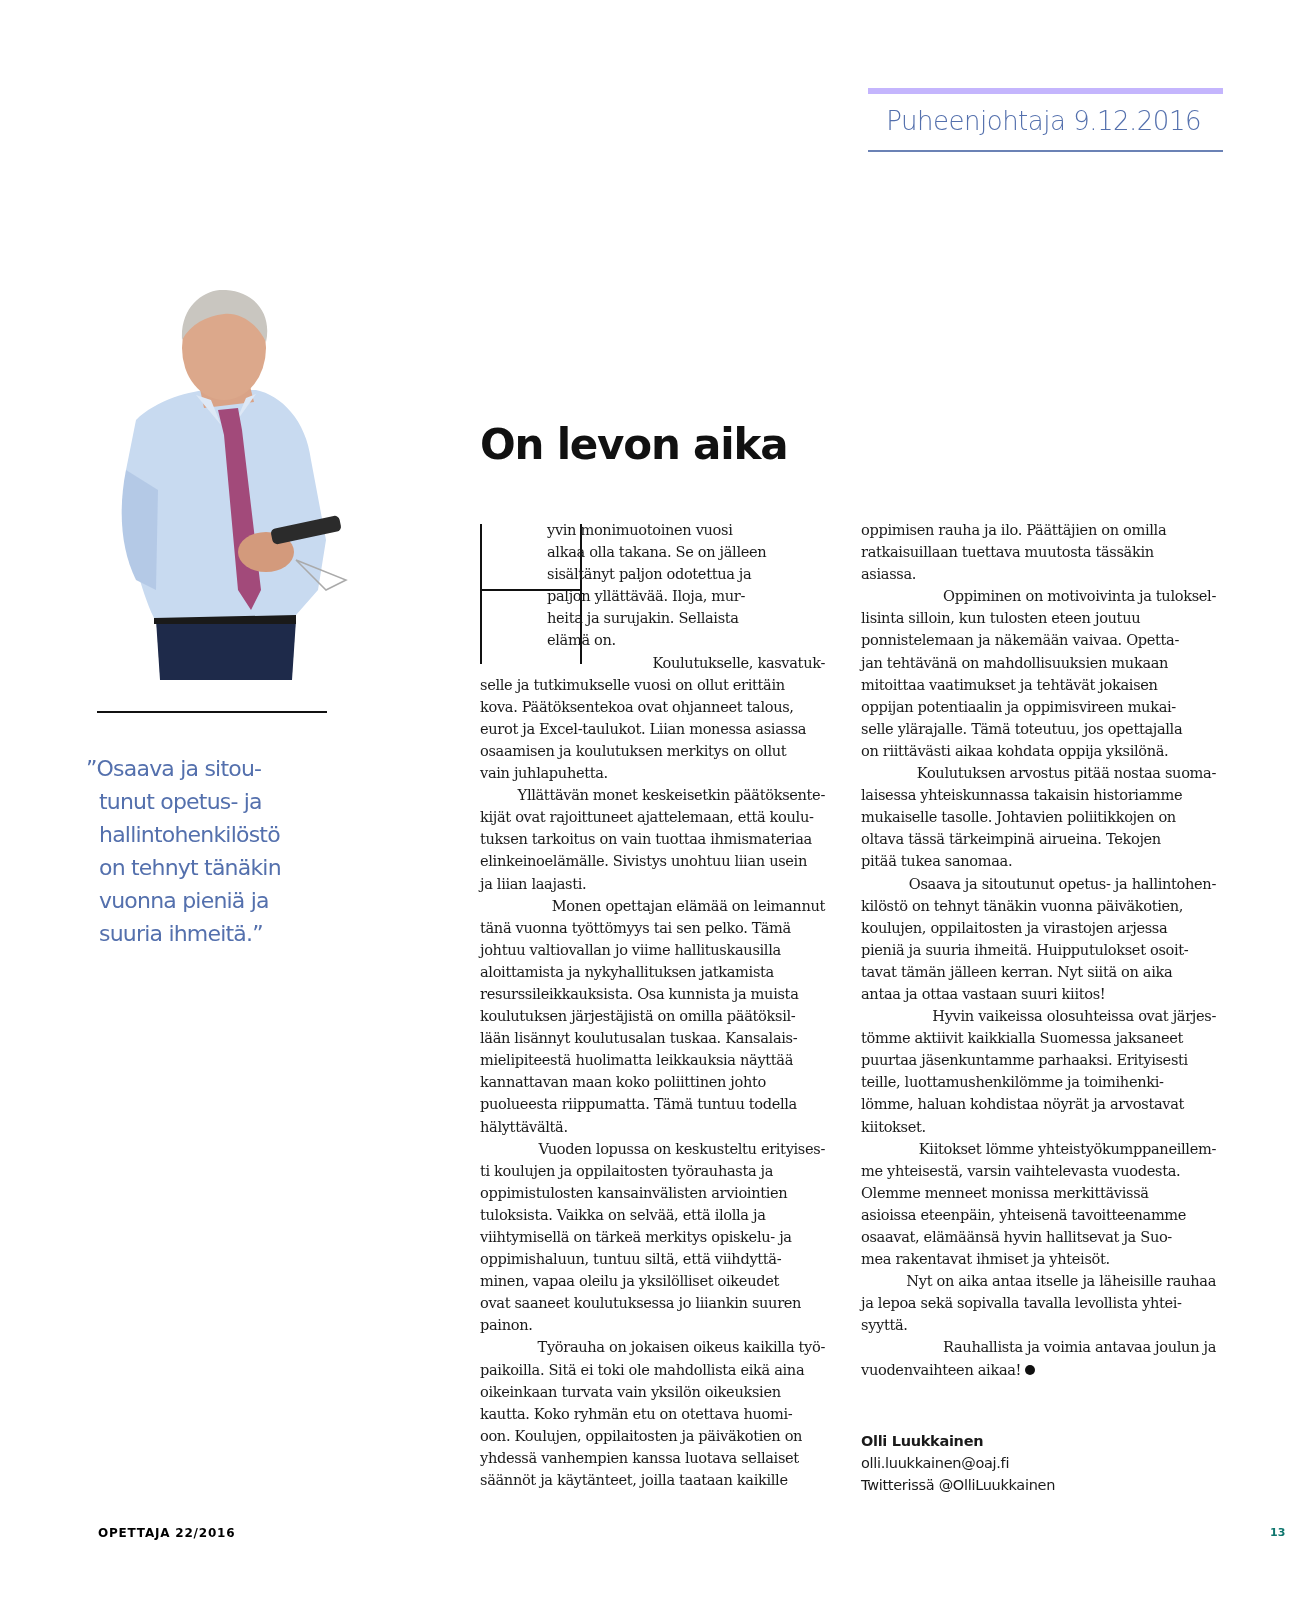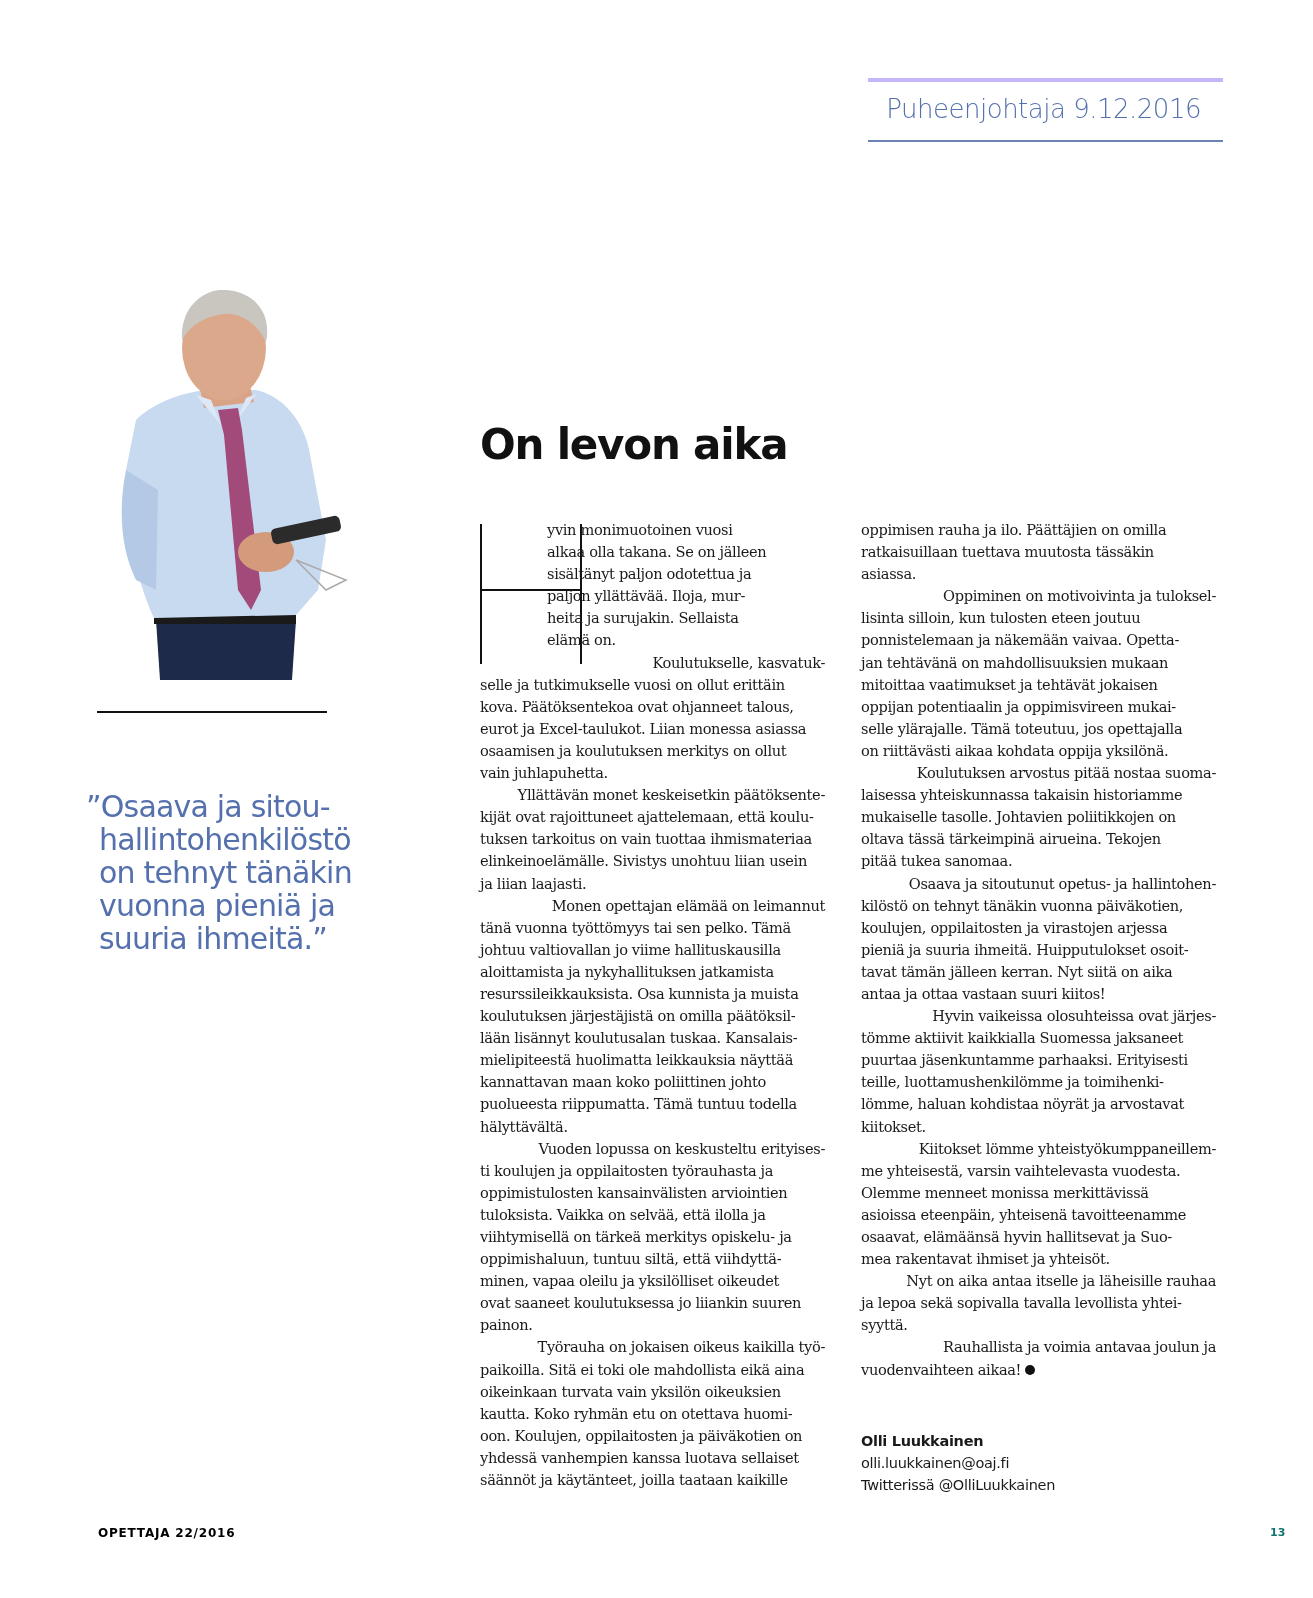--- a/index.html
+++ b/index.html
@@ -1,28 +1,28 @@
 <!DOCTYPE html>
 <html><head>
   <meta charset="utf-8">
   <style>
     html, body { margin: 0; padding: 0; background: #ffffff; }
     body { width: 1313px; height: 1598px; position: relative; overflow: hidden; }
 
-    .kicker { position: absolute; left: 868px; top: 78px; width: 355px; height: 64px;
-      border-top: 4px solid #c4b5fd; border-bottom: 2px solid #6b82b5; box-sizing: border-box; }
+    .kicker { position: absolute; left: 868px; top: 88px; width: 355px; height: 64px;
+      border-top: 6px solid #c4b5fd; border-bottom: 2px solid #6b82b5; box-sizing: border-box; }
     .kicker-text { position: absolute; right: 22px; top: 12px;
       font-family: "DejaVu Sans", sans-serif; font-size: 26px; color: #5470ad; letter-spacing: -0.5px; font-weight: 300; }
 
     .photo { position: absolute; left: 96px; top: 290px; width: 270px; height: 390px; }
     .photo-rule { position: absolute; left: 97px; top: 711px; width: 230px; height: 0; border-top: 2px solid #111; }
 
     .pullquote { position: absolute; left: 86px; top: 752px; width: 290px;
-      font-family: "DejaVu Sans", sans-serif; font-size: 30px; line-height: 33px; color: #5470ad;
-      letter-spacing: -0.8px; margin-top: 38px; }
+      font-family: "DejaVu Sans", sans-serif; font-size: 22px; line-height: 33px; color: #5470ad;
+      letter-spacing: -0.8px; }
     .pullquote span { display: block; padding-left: 13px; }
     .pullquote span.first { padding-left: 0; }
 
     .headline { position: absolute; left: 480px; top: 420px;
       font-family: "DejaVu Sans", sans-serif; font-weight: bold; font-size: 42px; color: #111; letter-spacing: -1.2px; text-align: center; }
 
     .col { position: absolute; top: 519px; width: 345px;
       font-family: "DejaVu Serif", serif; font-size: 14.6px; line-height: 22.1px; color: #1a1a1a; letter-spacing: -0.35px; }
     .col1 { left: 480px; }
     .col2 { left: 861px; width: 355px; }
@@ -72,20 +72,21 @@
 
     <ellipse cx="170" cy="262" rx="28" ry="20" fill="#d39a7c"></ellipse>
     <rect x="175" y="232" width="70" height="16" rx="5" fill="#2b2b2b" transform="rotate(-12 210 240)"></rect>
     <path d="M200 270 L250 290 L230 300 Z" fill="none" stroke="#aaa" stroke-width="1.5"></path>
   </svg>
 </div>
 <div class="photo-rule"></div>
 
 <div class="pullquote">
   <span class="first">”Osaava ja sitou-</span>
+  <span>tunut opetus- ja</span>
   <span>hallintohenkilöstö</span>
   <span>on tehnyt tänäkin</span>
   <span>vuonna pieniä ja</span>
   <span>suuria ihmeitä.”</span>
 </div>
 
 <h1 class="headline" style="margin:0;">On levon aika</h1>
 
 <div class="dropcap" title="">
   <div class="v1"></div>

